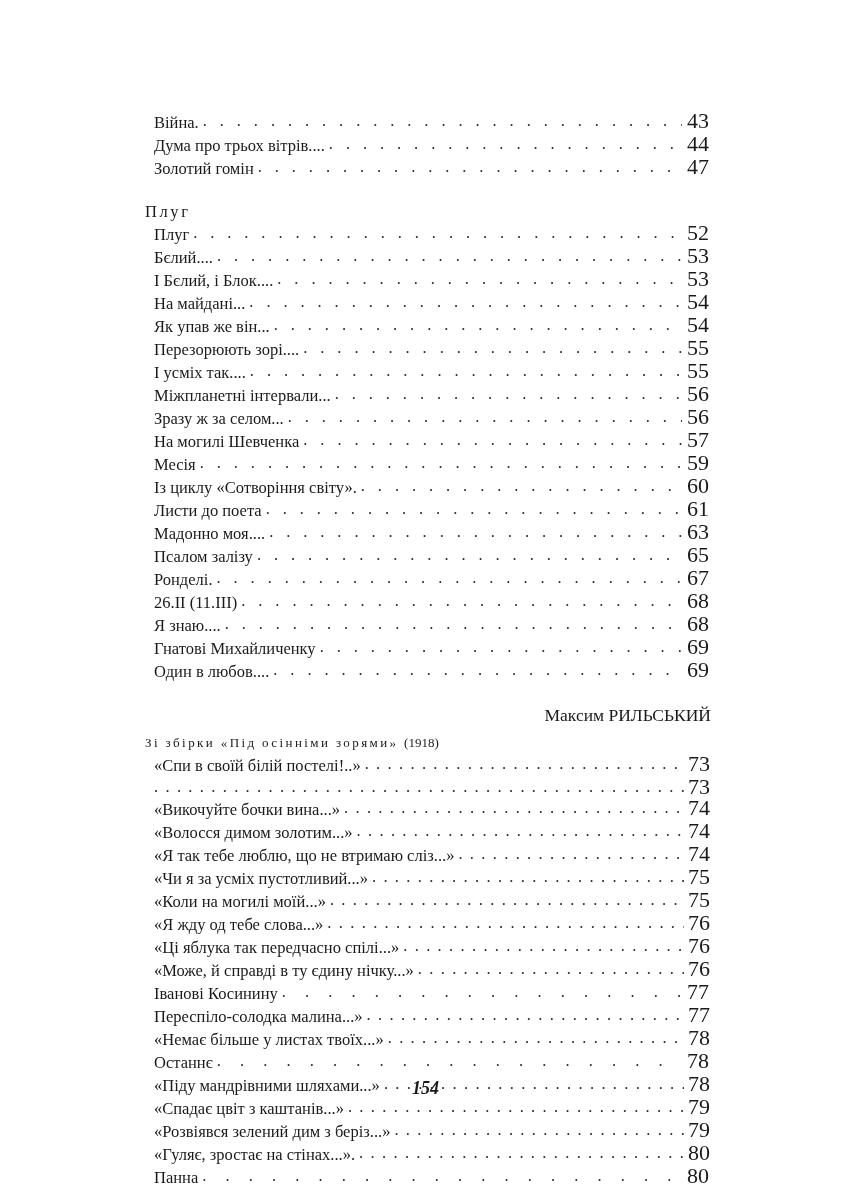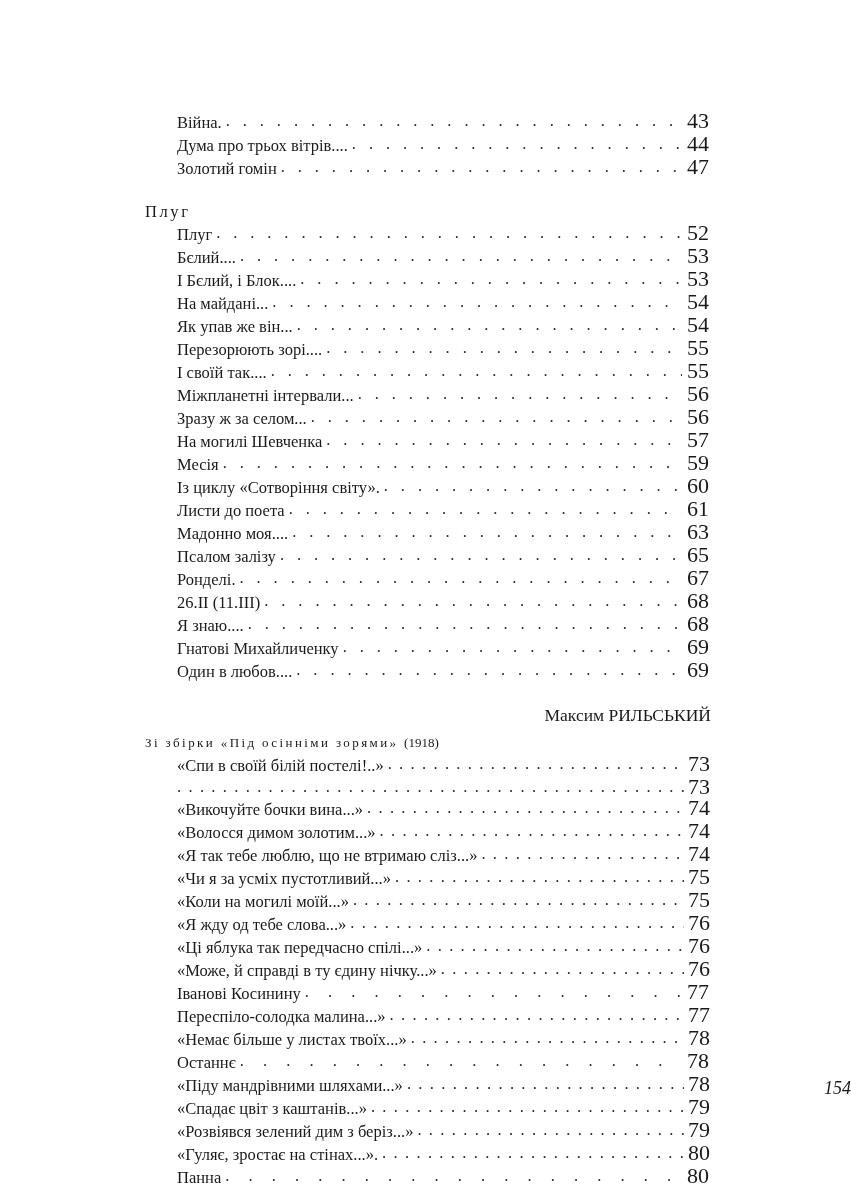--- a/index.html
+++ b/index.html
@@ -38,21 +38,21 @@
   
   .entries { margin: 0; padding: 0; list-style: none; }
 
   
   .entry {
     display: flex;
     align-items: baseline;
     font-size: 16.5px;
     line-height: 21px;
     white-space: nowrap;
-    margin-left: 32px;
+    margin-left: 9px;
   }
   .entry .title {
     flex: 0 0 auto;
     padding-right: 4px;
   }
   .entry .leader {
     flex: 1 1 auto;
     overflow: hidden;
     height: 14px;
     position: relative;
@@ -117,24 +117,25 @@
 
   .spacer-lg { height: 22px; }
   .spacer-sm { height: 6px; }
 
   
   .folio {
     position: absolute;
     left: 0;
     top: 1078px;
     width: 851px;
-    text-align: right;
+    text-align: center;
     font-size: 18px;
     font-style: italic;
     color: #1a1a1a;
+    font-weight: bold;
   }
 </style>
 </head>
 <body>
 
 <div class="page">
 
   <div class="content">
 
     <div class="block">
@@ -186,21 +187,21 @@
           <span class="title">Як упав же він...</span>
           <span class="leader"></span>
           <span class="page-no">54</span>
         </li>
         <li class="entry">
           <span class="title">Перезорюють зорі....</span>
           <span class="leader"></span>
           <span class="page-no">55</span>
         </li>
         <li class="entry">
-          <span class="title">І своїй так....</span>
+          <span class="title">І усміх так....</span>
           <span class="leader"></span>
           <span class="page-no">55</span>
         </li>
         <li class="entry">
           <span class="title">Міжпланетні інтервали...</span>
           <span class="leader"></span>
           <span class="page-no">56</span>
         </li>
         <li class="entry">
           <span class="title">Зразу ж за селом...</span>

